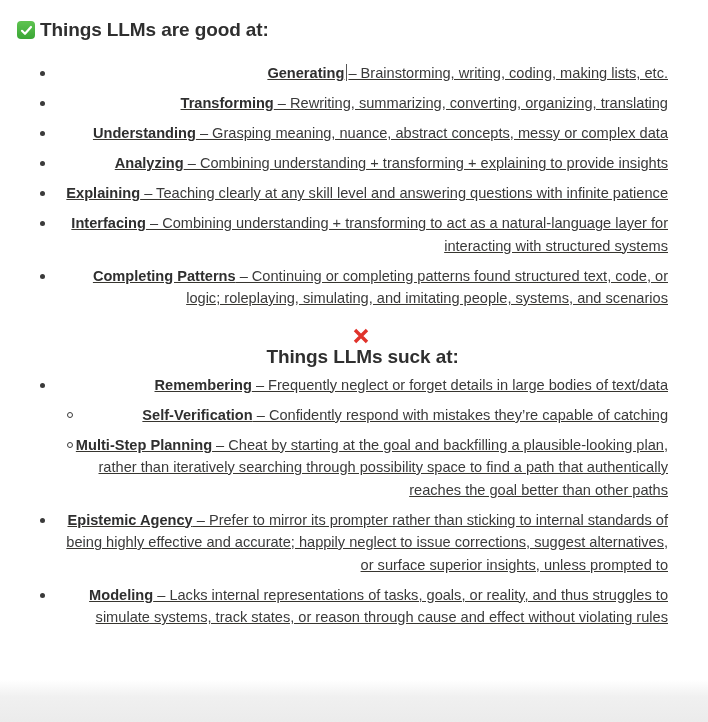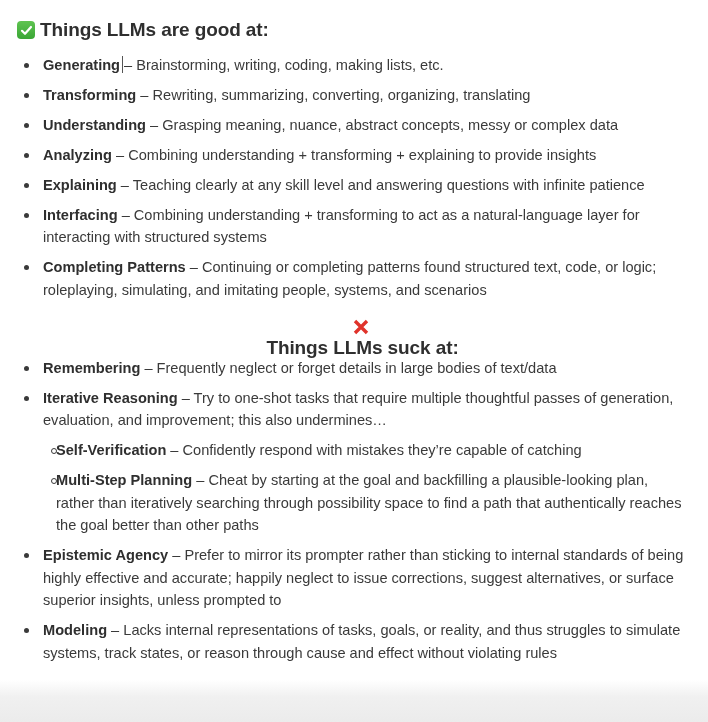--- a/index.html
+++ b/index.html
@@ -14,20 +14,21 @@
       position: relative;
       font-family: "Liberation Sans", sans-serif;
       color: #37352f;
     }
     .page {
       position: absolute;
       left: 0;
       top: 0;
       width: 708px;
       padding-top: 14px;
+      text-align: right;
     }
     .heading {
       display: flex;
       align-items: center;
       margin: 0 0 0 17px;
       height: 32px;
       font-size: 19px;
       font-weight: bold;
       color: #2f2f2f;
       letter-spacing: -0.1px;
@@ -51,22 +52,23 @@
       width: 20px;
       height: 20px;
       display: inline-flex;
       align-items: center;
       justify-content: center;
       margin-right: 3px;
       flex: 0 0 auto;
     }
     ul {
       list-style: none;
-      margin: 0;
+      margin: 16px;
       padding: 0;
+      text-decoration: underline;
     }
     li.item {
       position: relative;
       padding-left: 43px;
       padding-right: 24px;
       font-size: 14.6px;
       line-height: 22.5px;
       margin-top: 7.5px;
       color: #3a3a3a;
     }
@@ -157,23 +159,20 @@
           <path d="M3 3 L15 15 M15 3 L3 15" stroke="#e0332b" stroke-width="3.4" stroke-linecap="butt"></path>
         </svg>
     </span>
     <span>Things LLMs suck at:</span>
   </div>
 
   <ul>
     <li class="item">
       <span class="term">Remembering</span><span> – Frequently neglect or forget details in large bodies of text/data</span>
     </li>
-    <li class="item">
-      <span class="term">Iterative Reasoning</span><span> – Try to one-shot tasks that require multiple thoughtful passes of generation, evaluation, and improvement; this also undermines…</span>
-    </li>
     <li class="item sub">
       <span class="term">Self-Verification</span><span> – Confidently respond with mistakes they’re capable of catching</span>
     </li>
     <li class="item sub">
       <span class="term">Multi-Step Planning</span><span> – Cheat by starting at the goal and backfilling a plausible-looking plan, rather than iteratively searching through possibility space to find a path that authentically reaches the goal better than other paths</span>
     </li>
     <li class="item">
       <span class="term">Epistemic Agency</span><span> – Prefer to mirror its prompter rather than sticking to internal standards of being highly effective and accurate; happily neglect to issue corrections, suggest alternatives, or surface superior insights, unless prompted to</span>
     </li>
     <li class="item">

